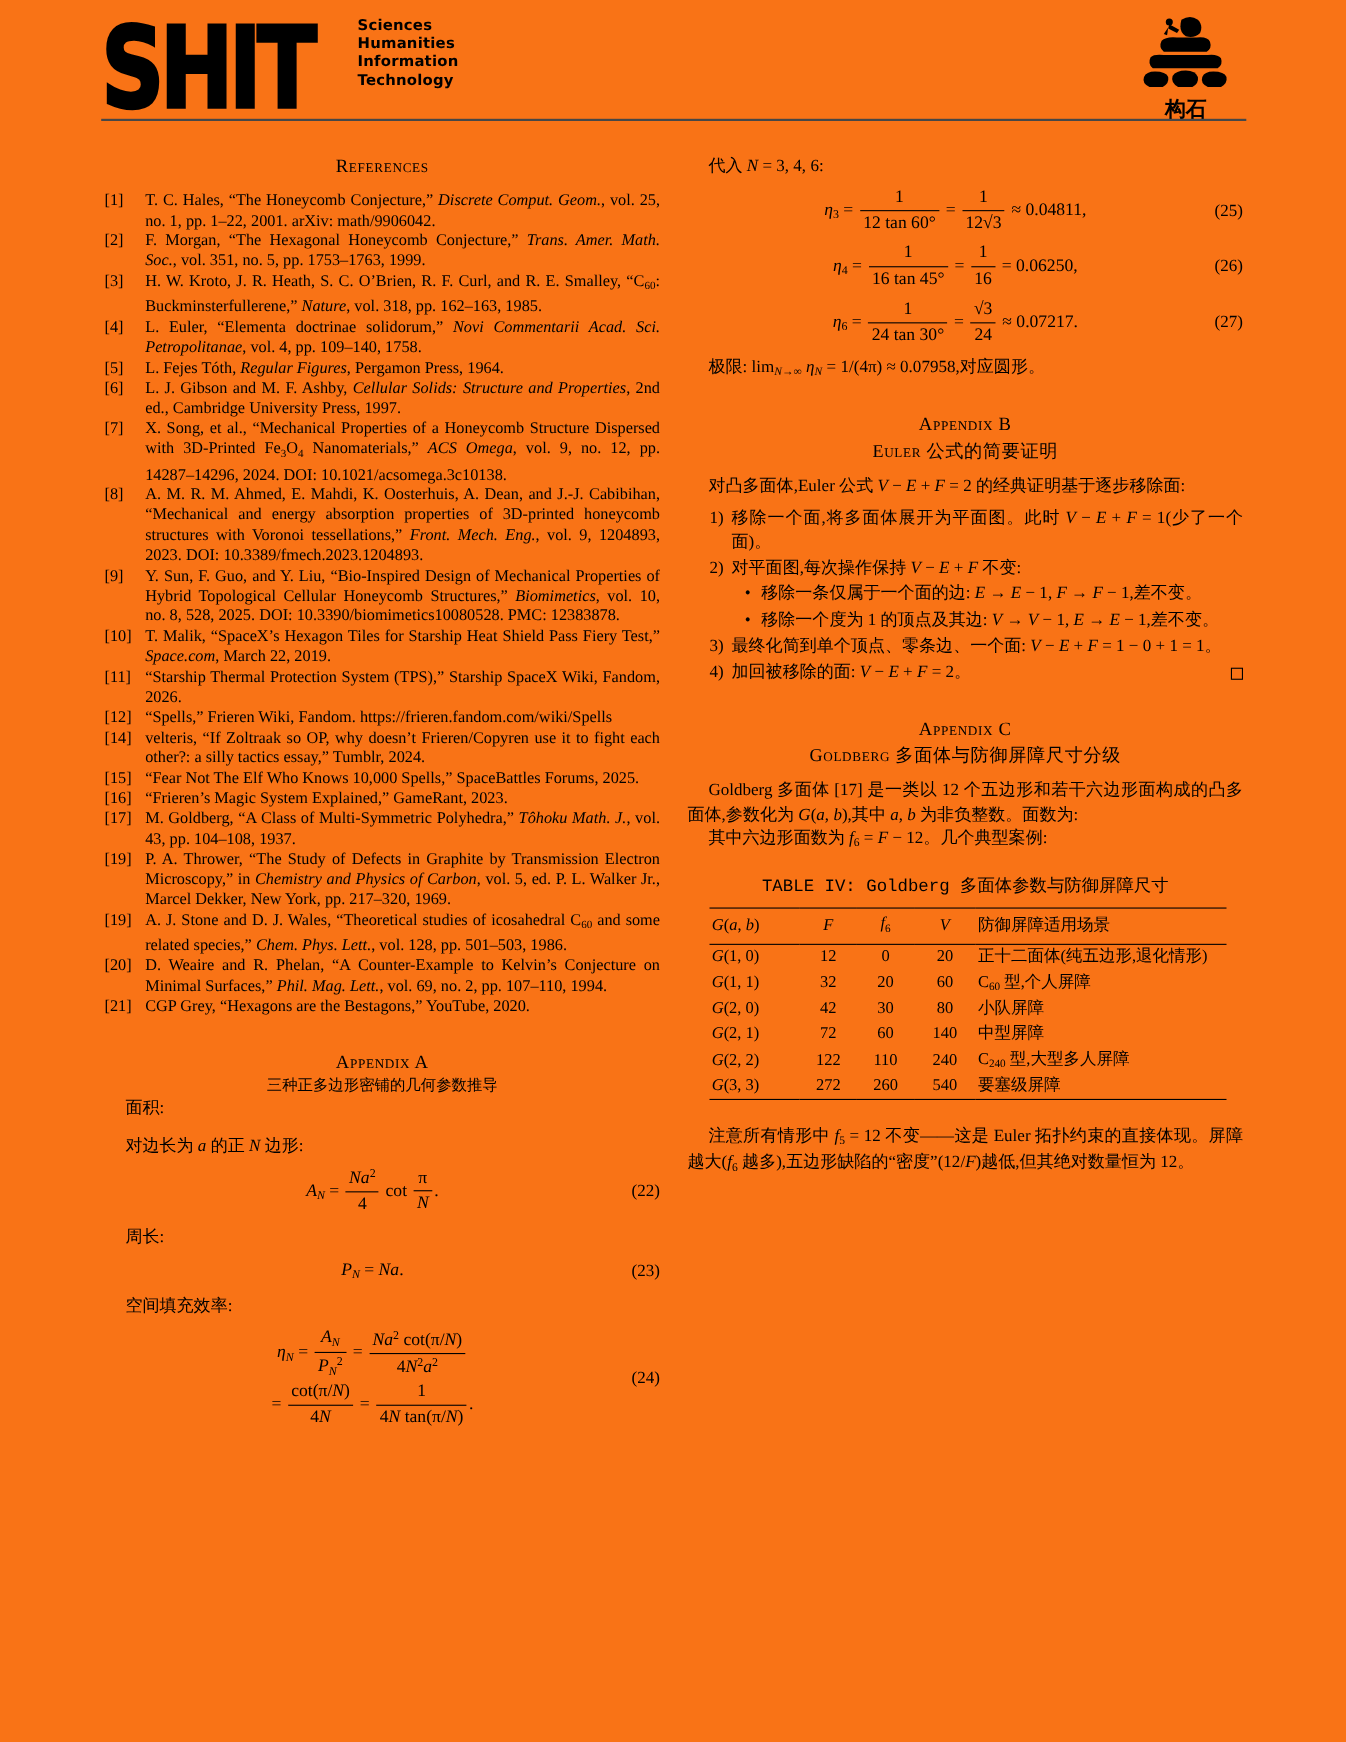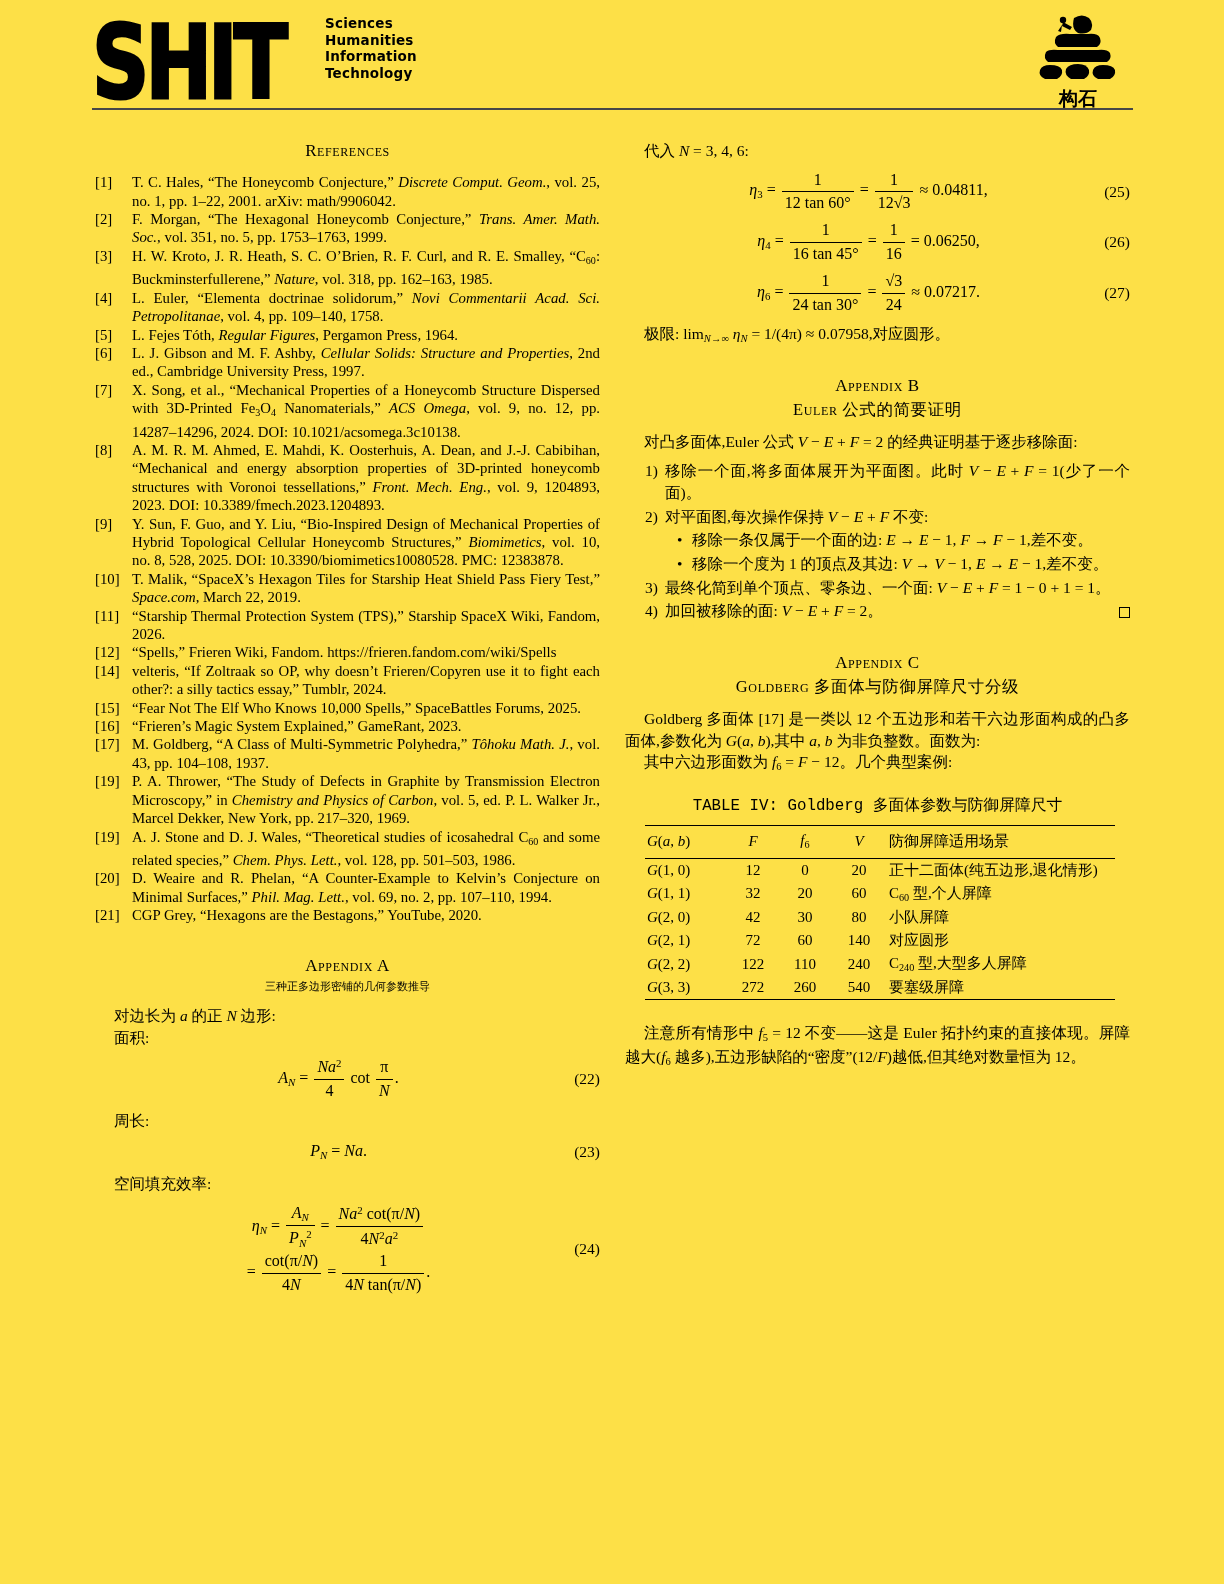--- a/index.html
+++ b/index.html
@@ -1,34 +1,34 @@
 <!DOCTYPE html>
 <html><head>
 <meta charset="utf-8">
 <style>
   html,body{margin:0;padding:0;background:#fff;}
-  .page{position:relative;width:1224px;height:1584px;background:#fde047;overflow:hidden;
+  .page{position:relative;width:1224px;height:1584px;background:#f97316;overflow:hidden;
         font-family:"Liberation Serif","DejaVu Serif",serif;color:#000;}
   
   .logo{position:absolute;left:92px;top:16px;font-family:"DejaVu Sans","Liberation Sans",sans-serif;
         font-weight:bold;font-size:102px;line-height:0.92;letter-spacing:-5px;
         transform:scaleX(0.78);transform-origin:0 0;-webkit-text-stroke:3px #000;}
   .tagline{position:absolute;left:325px;top:15px;font-family:"DejaVu Sans","Liberation Sans",sans-serif;
         font-weight:bold;font-size:13.5px;line-height:16.5px;letter-spacing:0.2px;}
   .seal{position:absolute;left:1036px;top:14px;width:84px;text-align:center;}
   .seal-caption{font-family:"DejaVu Sans","Liberation Sans",sans-serif;font-weight:bold;
         font-size:19px;line-height:19px;margin-top:1px;}
   .rule{position:absolute;left:92px;top:108px;width:1041px;height:2px;background:#474747;}
   
   .col{position:absolute;top:140px;width:505px;font-size:15.5px;line-height:1.40;text-align:justify;}
   .col-left{left:95px;}
   .col-right{left:625px;}
   .sc-title{font-variant:small-caps;font-weight:normal;text-align:center;font-size:17px;
         letter-spacing:0.6px;margin:0;line-height:1.25;}
-  .sub-title{text-align:center;font-size:11px;margin:3px 0 0;line-height:1.3;}
+  .sub-title{text-align:center;font-size:14px;margin:3px 0 0;line-height:1.3;}
   
   #refs-list{margin-top:12px;font-size:14.8px;line-height:18.4px;}
   .ref-row{display:flex;overflow-wrap:anywhere;}
   .ref-num{flex:none;width:31px;}
   .ref-text{flex:1;margin-left:6px;text-align:justify;}
   
   .para{margin:0;}
   .indent{text-indent:19px;}
   .mt12{margin-top:12px;} .mt10{margin-top:10px;} .mt22{margin-top:22px;}
   .mt26{margin-top:28px;} .mt30{margin-top:30px;}
@@ -179,22 +179,22 @@
         </div>
         <div class="ref-row">
           <span class="ref-num">[21]</span>
           <span class="ref-text">CGP Grey, “Hexagons are the Bestagons,” YouTube, 2020.</span>
         </div>
       </div>
 
     <div>
       <h3 class="sc-title mt30">Appendix A</h3>
       <div class="sub-title">三种正多边形密铺的几何参数推导</div>
+      <p class="para indent">面积:</p>
       <p class="para indent mt12">对边长为 <i>a</i> 的正 <i>N</i> 边形:</p>
-      <p class="para indent">面积:</p>
       <div class="eq">
         <span class="eq-body"><i>A</i><sub><i>N</i></sub> = <span class="fr"><span class="n"><i>Na</i><sup>2</sup></span><span class="d">4</span></span> cot <span class="fr"><span class="n">π</span><span class="d"><i>N</i></span></span>.</span>
         <span class="eq-no">(22)</span>
       </div>
       <p class="para indent">周长:</p>
       <div class="eq">
         <span class="eq-body"><i>P</i><sub><i>N</i></sub> = <i>Na</i>.</span>
         <span class="eq-no">(23)</span>
       </div>
       <p class="para indent">空间填充效率:</p>
@@ -288,21 +288,21 @@
             <td class="c1">42</td>
             <td class="c2">30</td>
             <td class="c3">80</td>
             <td class="c4">小队屏障</td>
           </tr>
           <tr>
             <td class="c0"><i>G</i>(2, 1)</td>
             <td class="c1">72</td>
             <td class="c2">60</td>
             <td class="c3">140</td>
-            <td class="c4">对应圆形</td>
+            <td class="c4">中型屏障</td>
           </tr>
           <tr>
             <td class="c0"><i>G</i>(2, 2)</td>
             <td class="c1">122</td>
             <td class="c2">110</td>
             <td class="c3">240</td>
             <td class="c4">C<sub>240</sub> 型,大型多人屏障</td>
           </tr>
           <tr>
             <td class="c0"><i>G</i>(3, 3)</td>

